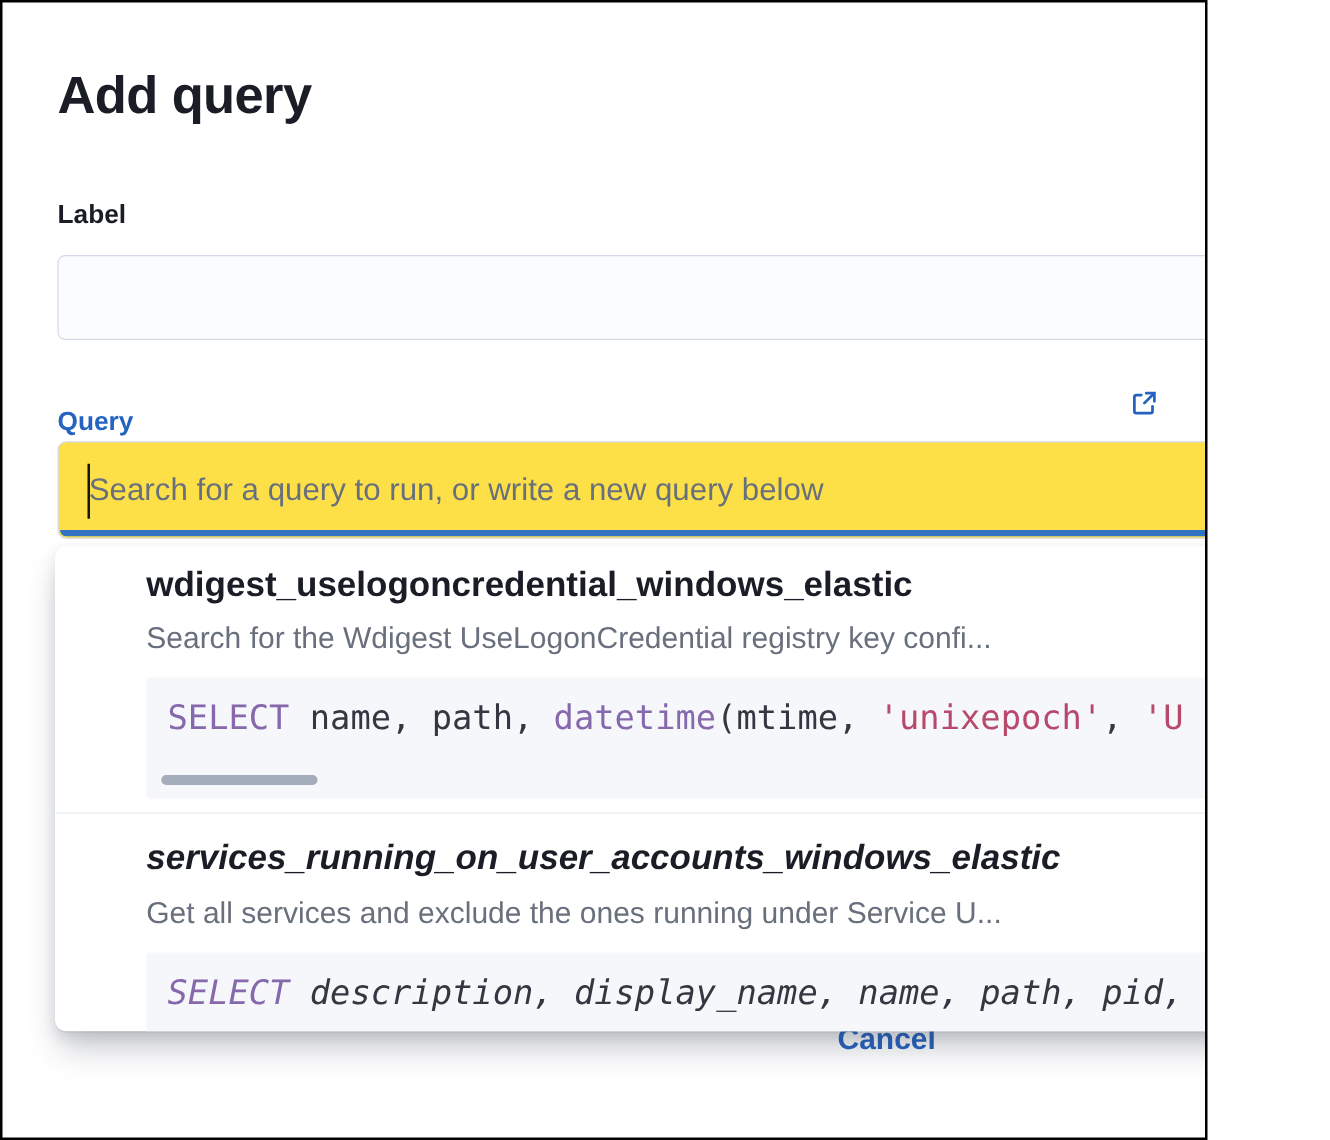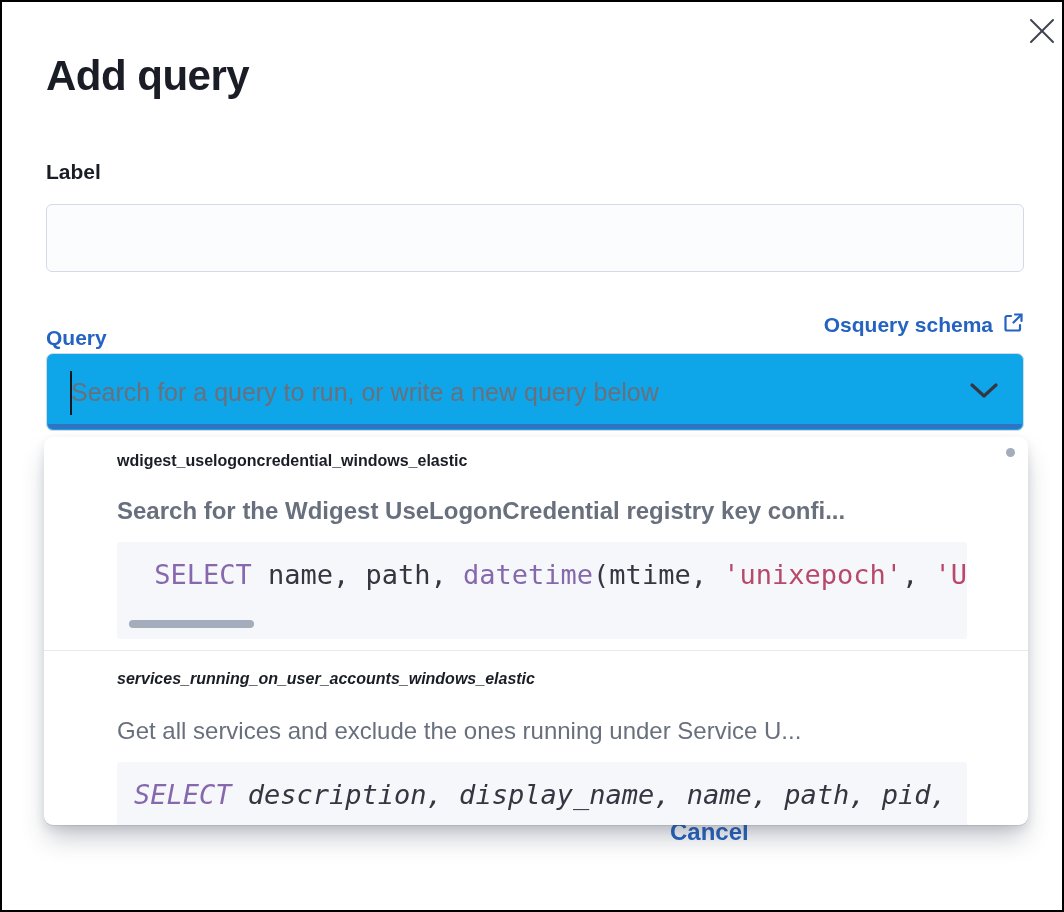--- a/index.html
+++ b/index.html
@@ -14,73 +14,73 @@
     --code-plain:#343741;
     --code-bg:#f6f7fa;
     --input-bg:#fbfcfd;
     --input-border:#d3dae6;
     --scrollbar:#a4adbb;
     --divider:#e6ebf2;
   }
   *{box-sizing:border-box;margin:0;padding:0;}
   html,body{margin:0;background:#fff;}
   .screen{
-    position:relative;width:1064px;height:912px;background:#ffffff;
+    position:relative;width:966px;height:912px;background:#ffffff;
     border:2px solid #000;overflow:hidden;
     font-family:"Liberation Sans",sans-serif;color:var(--body-text);
   }
   
   .close-btn{position:absolute;left:1022px;top:12px;width:36px;height:36px;
     display:flex;align-items:center;justify-content:center;background:none;border:none;cursor:pointer;}
   
   .modal-title{position:absolute;left:44px;top:50px;font-size:42px;font-weight:700;
     letter-spacing:-0.5px;color:var(--title-text);}
   
   .field-label{position:absolute;left:44px;top:158px;font-size:21px;font-weight:700;color:var(--title-text);}
   .label-input{position:absolute;left:44px;top:202px;width:978px;height:68px;
     background:var(--input-bg);border:1px solid var(--input-border);border-radius:6px;
     font-family:"Liberation Sans",sans-serif;font-size:24px;padding:0 20px;color:var(--body-text);outline:none;}
   
   .query-label{position:absolute;left:44px;top:324px;font-size:21px;font-weight:700;color:var(--link-blue);}
   .schema-link{position:absolute;right:38px;top:310px;display:flex;align-items:center;gap:10px;
     font-size:21px;font-weight:700;color:var(--link-blue);text-decoration:none;cursor:pointer;}
   
-  .combo{position:absolute;left:44px;top:351px;width:978px;height:78px;background:#0ea5e9;
+  .combo{position:absolute;left:44px;top:351px;width:978px;height:78px;background:#fde047;
     border:1px solid var(--input-border);border-radius:7px;}
   .combo::after{content:"";position:absolute;left:1px;right:1px;bottom:1px;height:5px;
     background:var(--focus-underline);border-radius:0 0 6px 6px;}
   .combo-input{position:absolute;left:0;top:0;width:100%;height:100%;border:none;background:transparent;
     font-family:"Liberation Sans",sans-serif;font-size:25px;color:var(--body-text);
     padding:0 70px 0 24px;outline:none;border-radius:7px;}
   .combo-input::placeholder{color:var(--muted-text);opacity:1;}
   .text-cursor{position:absolute;left:23px;top:17px;width:2px;height:44px;background:#15171c;}
   .chevron-wrap{position:absolute;right:24px;top:0;height:100%;display:flex;align-items:center;
     background:none;border:none;cursor:pointer;}
   
   .dropdown{position:absolute;left:42px;top:435px;width:984px;height:388px;background:#fff;
     border-radius:9px;z-index:3;overflow:hidden;
     box-shadow:0 1px 0 rgba(70,80,100,.12), 0 16px 26px -4px rgba(45,55,75,.28), 0 4px 10px rgba(45,55,75,.12);}
   .v-scroll-dot{position:absolute;right:13px;top:11px;width:9px;height:9px;border-radius:50%;
     background:var(--scrollbar);cursor:grab;}
-  .opt-title{position:absolute;left:73px;font-size:16px;font-weight:700;color:var(--title-text);white-space:nowrap;}
+  .opt-title{position:absolute;left:73px;font-size:28px;font-weight:700;color:var(--title-text);white-space:nowrap;}
   .opt-desc{position:absolute;left:73px;font-size:24px;color:var(--muted-text);white-space:nowrap;}
   .codeblock{position:absolute;left:73px;width:850px;background:var(--code-bg);border-radius:3px;
     overflow:hidden;white-space:pre;
     font-family:"DejaVu Sans Mono","Liberation Mono",monospace;font-size:27px;line-height:1.2;
     padding:17px 0 0 17px;}
   .tok-keyword{color:var(--code-keyword);}
   .tok-plain{color:var(--code-plain);}
   .tok-string{color:var(--code-string);}
   .h-scroll-thumb{position:absolute;left:12px;top:78px;width:125px;height:8px;border-radius:4px;
     background:var(--scrollbar);cursor:grab;}
   .opt-divider{position:absolute;left:0;top:213px;width:100%;height:1px;background:var(--divider);}
-  #code-1{top:105px;height:97px;text-align:right;}
+  #code-1{top:105px;height:97px;}
   #code-2{top:325px;height:95px;font-style:italic;}
   #opt-title-1{top:15px;}
-  #opt-desc-1{top:60px;font-weight:bold;}
+  #opt-desc-1{top:60px;}
   #opt-title-2{top:233px;font-style:italic;}
   #opt-desc-2{top:280px;text-align:right;}
   
   .footer{position:absolute;left:0;top:0;width:100%;height:100%;z-index:1;}
   .cancel-btn{position:absolute;left:648px;top:816px;background:none;border:none;cursor:pointer;
     font-family:"Liberation Sans",sans-serif;font-size:24px;font-weight:600;color:var(--link-blue);margin-left:20px;}
   .save-btn{position:absolute;left:790px;top:806px;width:232px;height:62px;border:none;cursor:pointer;
     background:var(--primary-button);border-radius:7px;color:#fff;
     font-family:"Liberation Sans",sans-serif;font-size:23px;font-weight:600;}
 </style>
@@ -99,21 +99,20 @@
   </button>
 
   <h1 class="modal-title">Add query</h1>
 
   <div class="field-label">Label</div>
   <input class="label-input" type="text" placeholder="" style="">
 
   <div class="query-label">Query</div>
 
   <a class="schema-link">
-    <span>Osquery schema</span>
     <span>
       <svg width="21" height="21" viewBox="0 0 21 21" fill="none">
         <path d="M8 4 H4 a1.5 1.5 0 0 0 -1.5 1.5 V17 a1.5 1.5 0 0 0 1.5 1.5 H15.5 a1.5 1.5 0 0 0 1.5 -1.5 V13" stroke="#2563c1" stroke-width="2.2" stroke-linecap="round"></path>
         <path d="M12 2.5 H18.5 V9" stroke="#2563c1" stroke-width="2.2" stroke-linecap="round"></path>
         <line x1="18" y1="3" x2="10.5" y2="10.5" stroke="#2563c1" stroke-width="2.2" stroke-linecap="round"></line>
       </svg>
     </span>
   </a>
 
   <div class="combo">

